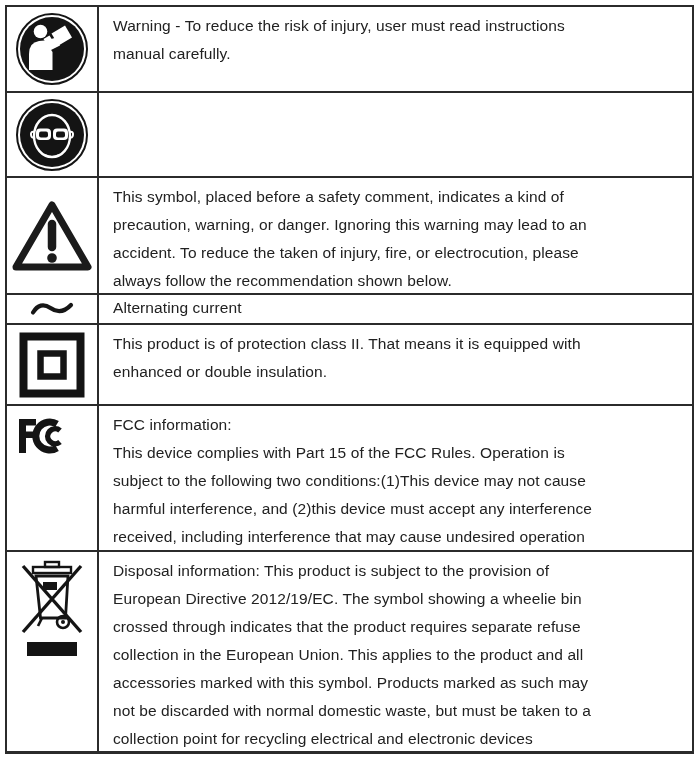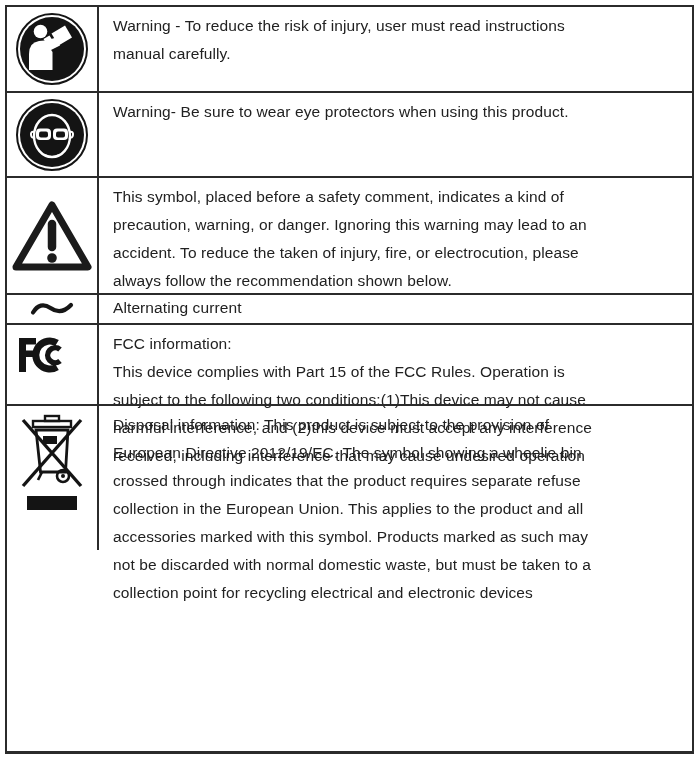--- a/index.html
+++ b/index.html
@@ -104,23 +104,20 @@
             <path d="M19.5 34 q-4 -1 -3.5 3 q0.5 3.5 4 2.5" fill="none" stroke="#ffffff" stroke-width="2"></path>
             <path d="M54.5 34 q4 -1 3.5 3 q-0.5 3.5 -4 2.5" fill="none" stroke="#ffffff" stroke-width="2"></path>
             <rect x="21" y="30.5" width="15" height="11.5" rx="4" fill="#ffffff"></rect>
             <rect x="38" y="30.5" width="15" height="11.5" rx="4" fill="#ffffff"></rect>
             <rect x="24" y="33.5" width="9" height="6" rx="2" fill="#141414"></rect>
             <rect x="41" y="33.5" width="9" height="6" rx="2" fill="#141414"></rect>
             <path d="M30 57 q7 4 14 0" fill="none" stroke="#ffffff" stroke-width="2"></path>
           </svg>
         </span>
       </div>
-      <div class="text-cell">
-        <div class="cell-text">Warning- Be sure to wear eye protectors when using this product.</div>
-      </div>
     </div>
 
     <div class="row">
       <div class="icon-cell">
         <span>
           <svg width="84" height="78" viewBox="0 0 84 78">
             <path d="M42 8 L78 70 L6 70 Z" fill="#ffffff" stroke="#1b1b1b" stroke-width="7" stroke-linejoin="round"></path>
             <line x1="42" y1="27" x2="42" y2="50" stroke="#1b1b1b" stroke-width="8.5" stroke-linecap="round"></line>
             <circle cx="42" cy="61" r="4.8" fill="#1b1b1b"></circle>
           </svg>
@@ -140,20 +137,34 @@
           <svg width="48" height="22" viewBox="0 0 48 22">
             <path d="M5 14.5 Q12 3 22.5 10 Q33 17.5 43 7" fill="none" stroke="#161616" stroke-width="4.2" stroke-linecap="round"></path>
           </svg>
         </span>
       </div>
       <div class="text-cell middle">
         <div class="cell-text">Alternating current</div>
       </div>
     </div>
 
+    <div class="row">
+      <div class="icon-cell">
+        <span>
+          <svg width="66" height="66" viewBox="0 0 66 66">
+            <rect x="4.5" y="4.5" width="57" height="57" fill="none" stroke="#141414" stroke-width="8"></rect>
+            <rect x="21.5" y="21.5" width="23" height="23" fill="none" stroke="#141414" stroke-width="6.5"></rect>
+          </svg>
+        </span>
+      </div>
+      <div class="text-cell">
+        <div class="cell-text">This product is of protection class II. That means it is equipped with
+enhanced or double insulation.</div>
+      </div>
+    </div>
 
     <div class="row">
       <div class="icon-cell top-left" style="padding:9px 0 0 10px;">
         <span>
           <svg width="46" height="42" viewBox="0 0 46 42">
             <path d="M2 4 L19 4 L19 10.5 L9 10.5 L9 16.5 L17.5 16.5 L17.5 23 L9 23 L9 38 L2 38 Z" fill="#141414"></path>
             <path d="M40 9 A 14 14 0 1 0 40 33" fill="none" stroke="#141414" stroke-width="7"></path>
             <path d="M43 15.5 A 7.5 7.5 0 1 0 43 27" fill="none" stroke="#141414" stroke-width="5.5"></path>
           </svg>
         </span>

